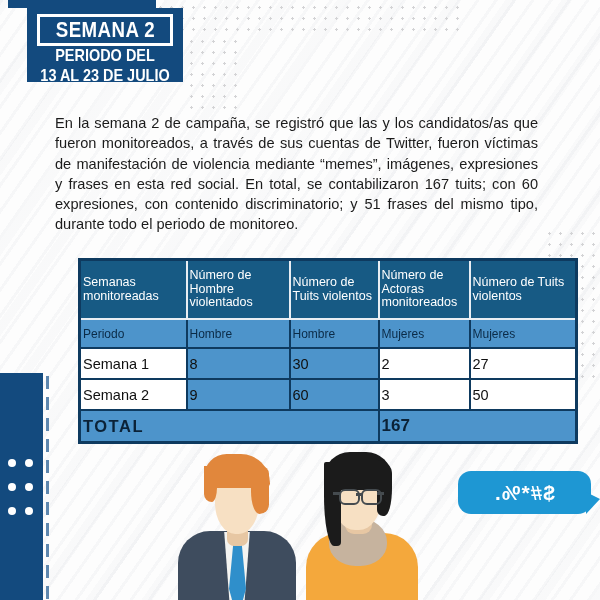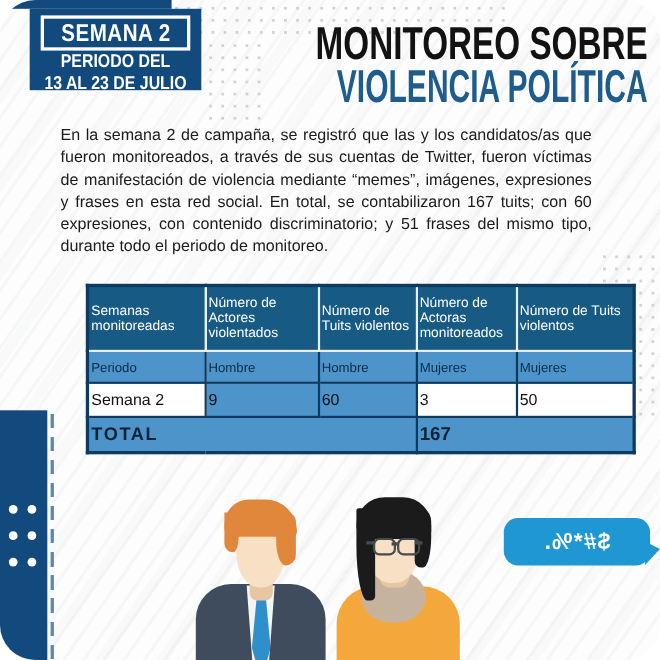--- a/index.html
+++ b/index.html
@@ -3,21 +3,20 @@
 <meta charset="utf-8">
 <style>
   html,body{margin:0;padding:0;}
   .canvas{
     position:relative;width:600px;height:600px;overflow:hidden;
     font-family:"Liberation Sans",sans-serif;
     background:
       repeating-linear-gradient(125deg, rgba(130,140,160,0.055) 0 3px, rgba(0,0,0,0) 3px 15px),
       repeating-linear-gradient(125deg, rgba(130,140,160,0.035) 0 9px, rgba(0,0,0,0) 9px 46px),
       #fdfdfd;
-    border-radius: 32px;
   }
   .dots{position:absolute;background-image:radial-gradient(#d3d3d5 1.2px, rgba(0,0,0,0) 1.4px);background-size:11px 11px;}
   .dots-a{left:155px;top:2px;width:312px;height:36px;}
   .dots-b{left:186px;top:36px;width:58px;height:76px;}
   .dots-c{left:544px;top:228px;width:54px;height:156px;}
 
   .topbar{position:absolute;left:8px;top:0;width:148px;height:8px;background:#134a7e;}
   .badge{position:absolute;left:27px;top:8px;width:156px;height:74px;background:#134a7e;color:#fff;text-align:center;}
   .badge-week-box{display:inline-block;margin-top:6px;border:3px solid #fff;padding:0 7px;}
   .badge-week-box span{display:inline-block;font-size:22px;font-weight:bold;letter-spacing:.5px;transform:scaleX(.85);transform-origin:center;white-space:nowrap;line-height:26px;}
@@ -84,49 +83,52 @@
   <div class="topbar"></div>
 
   <div class="badge">
     <div class="badge-week-box">
       <span>SEMANA 2</span>
     </div>
     <div class="badge-line">PERIODO DEL</div>
     <div class="badge-line">13 AL 23 DE JULIO</div>
   </div>
 
-  <div class="title">
-    <div class="title-l1">MONITOREO SOBRE</div>
-    <div class="title-l2">VIOLENCIA POLÍTICA</div>
-  </div>
 
   <p class="intro">En la semana 2 de campaña, se registró que las y los candidatos/as que fueron monitoreados, a través de sus cuentas de Twitter, fueron víctimas de manifestación de violencia mediante “memes”, imágenes, expresiones y frases en esta red social. En total, se contabilizaron 167 tuits; con 60 expresiones, con contenido discriminatorio; y 51 frases del mismo tipo, durante todo el periodo de monitoreo.</p>
 
   <table class="data-table">
     <colgroup>
       <col style="width:107px">
         <col style="width:103px">
         <col style="width:89px">
         <col style="width:91px">
         <col style="width:107px">
     </colgroup>
     <tbody>
       <tr class="h1">
         <td>Semanas monitoreadas</td>
-        <td>Número de Actores violentados</td>
+        <td>Número de Hombre violentados</td>
         <td>Número de Tuits violentos</td>
         <td>Número de Actoras monitoreados</td>
         <td>Número de Tuits violentos</td>
       </tr>
       <tr class="h2">
         <td>Periodo</td>
         <td>Hombre</td>
         <td>Hombre</td>
         <td>Mujeres</td>
         <td>Mujeres</td>
+      </tr>
+      <tr class="data">
+        <td>Semana 1</td>
+        <td class="cb">8</td>
+        <td class="cb">30</td>
+        <td>2</td>
+        <td>27</td>
       </tr>
       <tr class="data">
         <td>Semana 2</td>
         <td class="cb">9</td>
         <td class="cb">60</td>
         <td>3</td>
         <td>50</td>
       </tr>
       <tr class="total">
         <td colspan="3" class="total-label">TOTAL</td>

